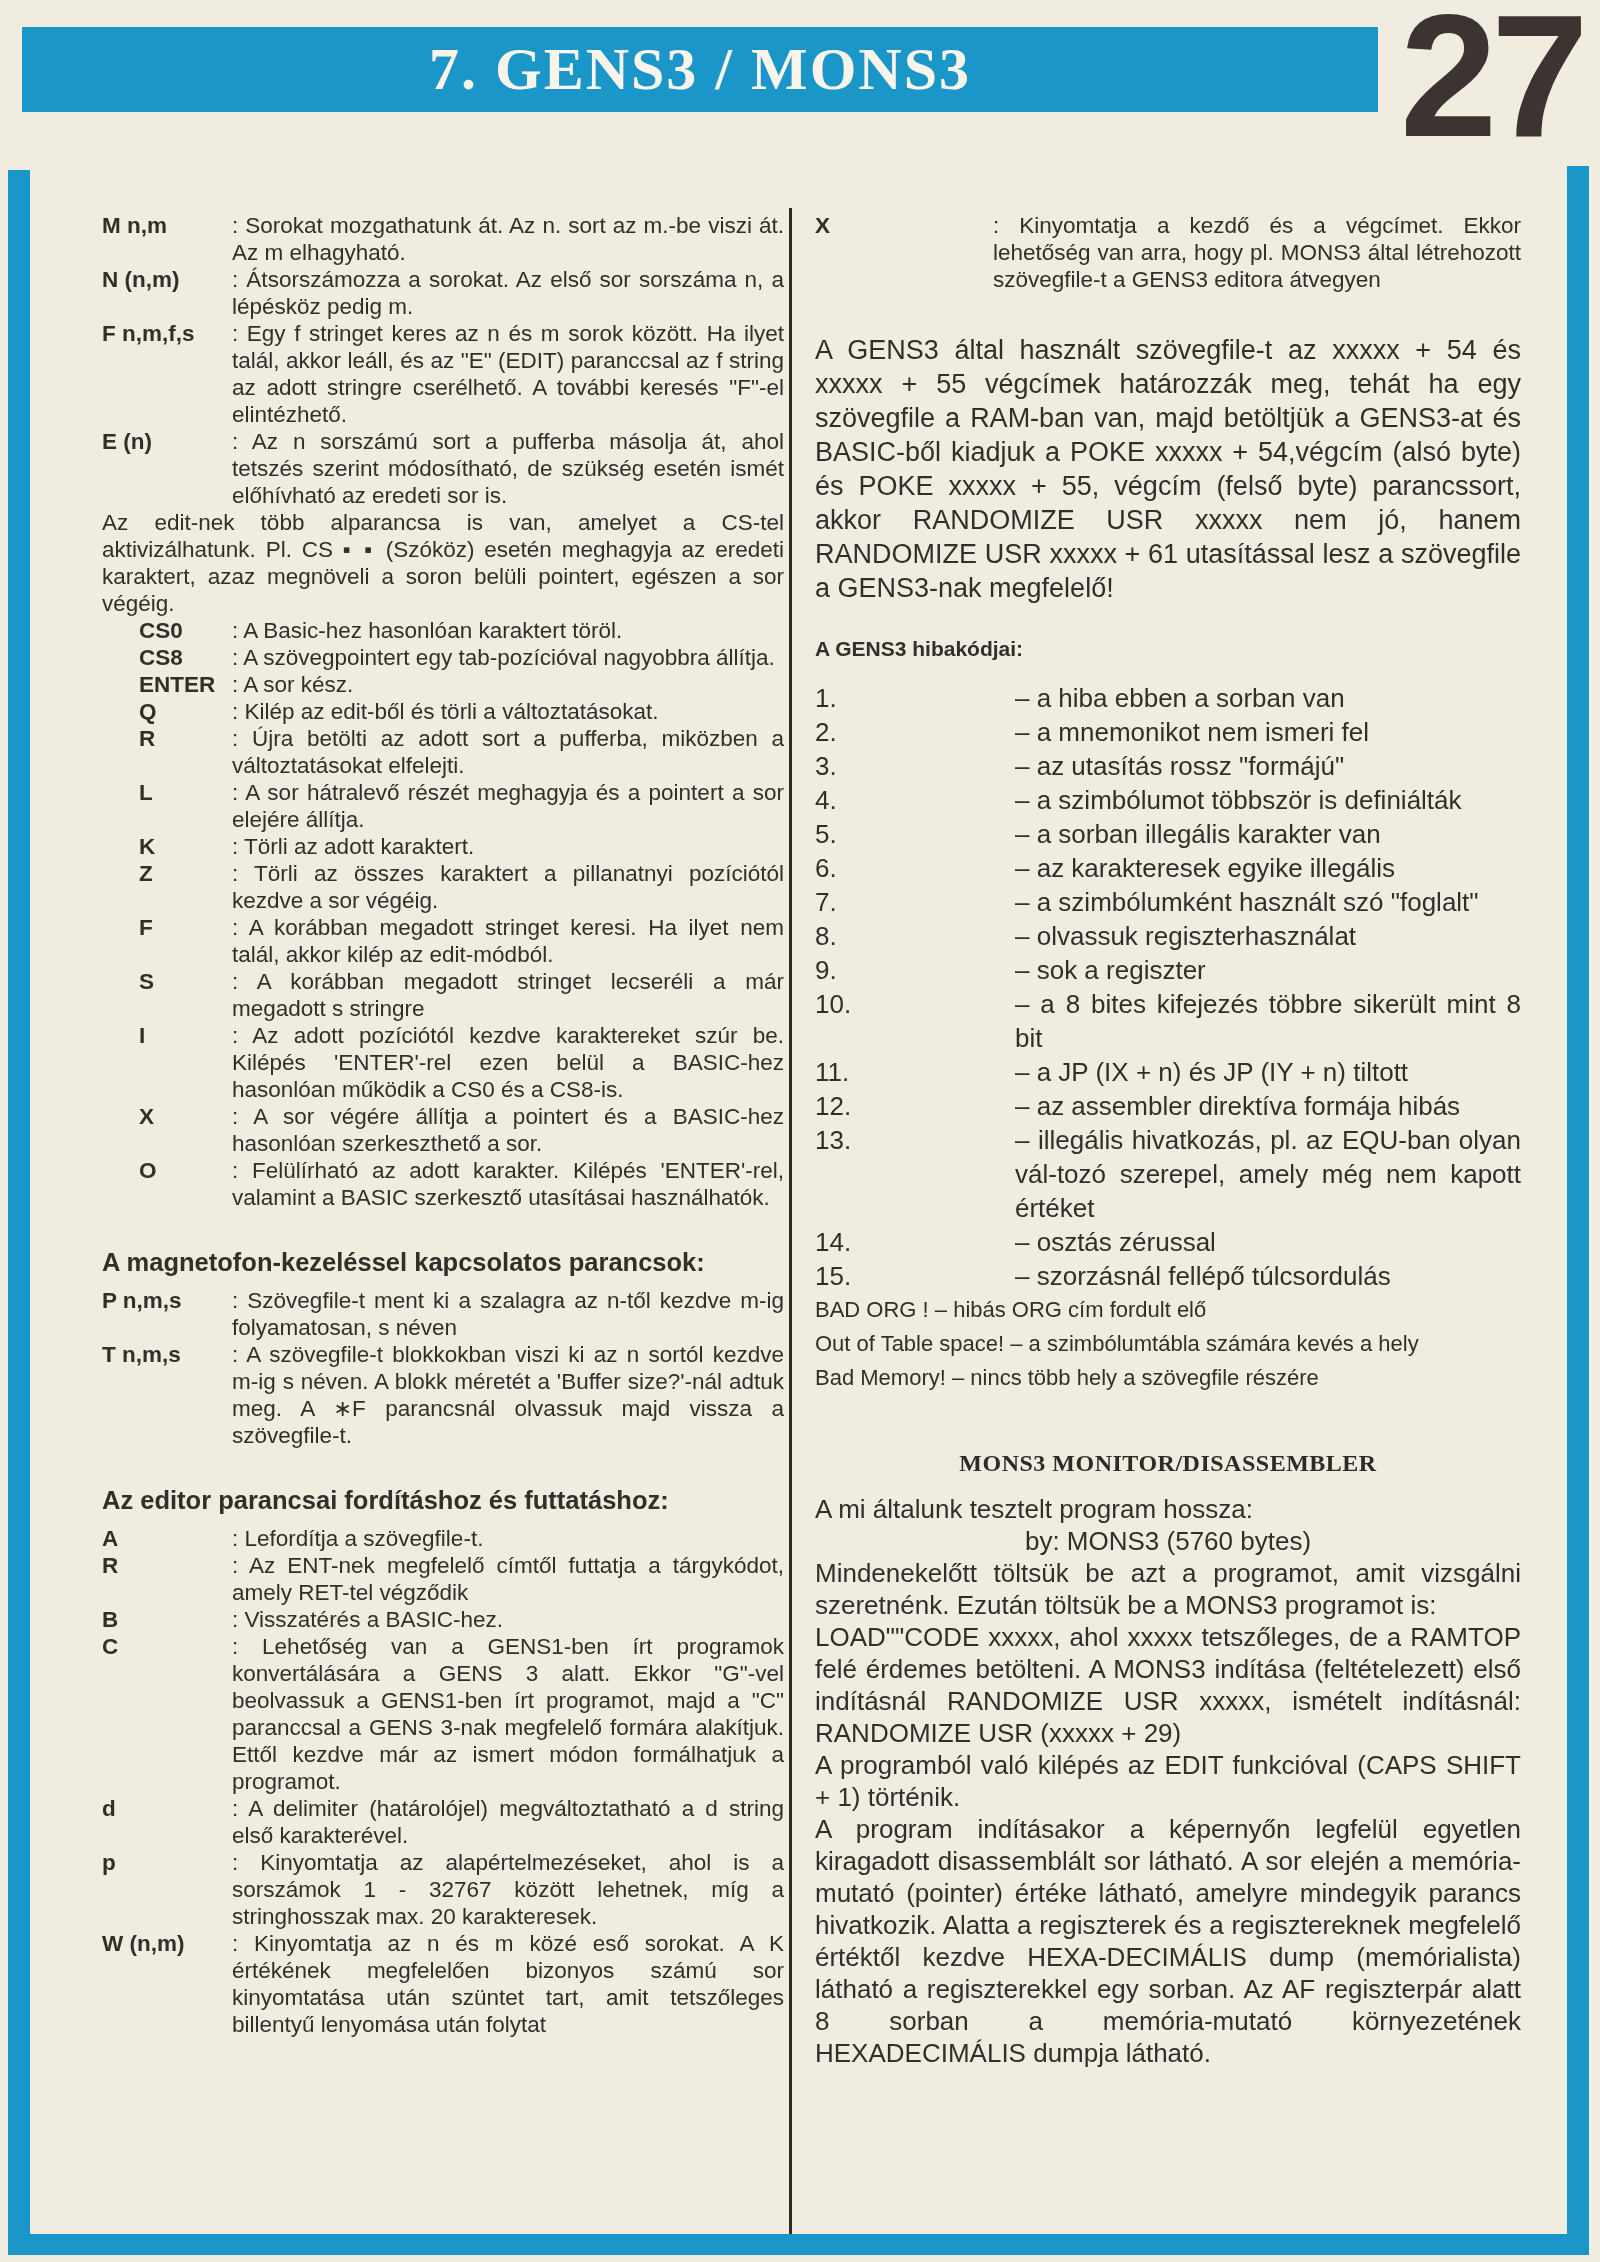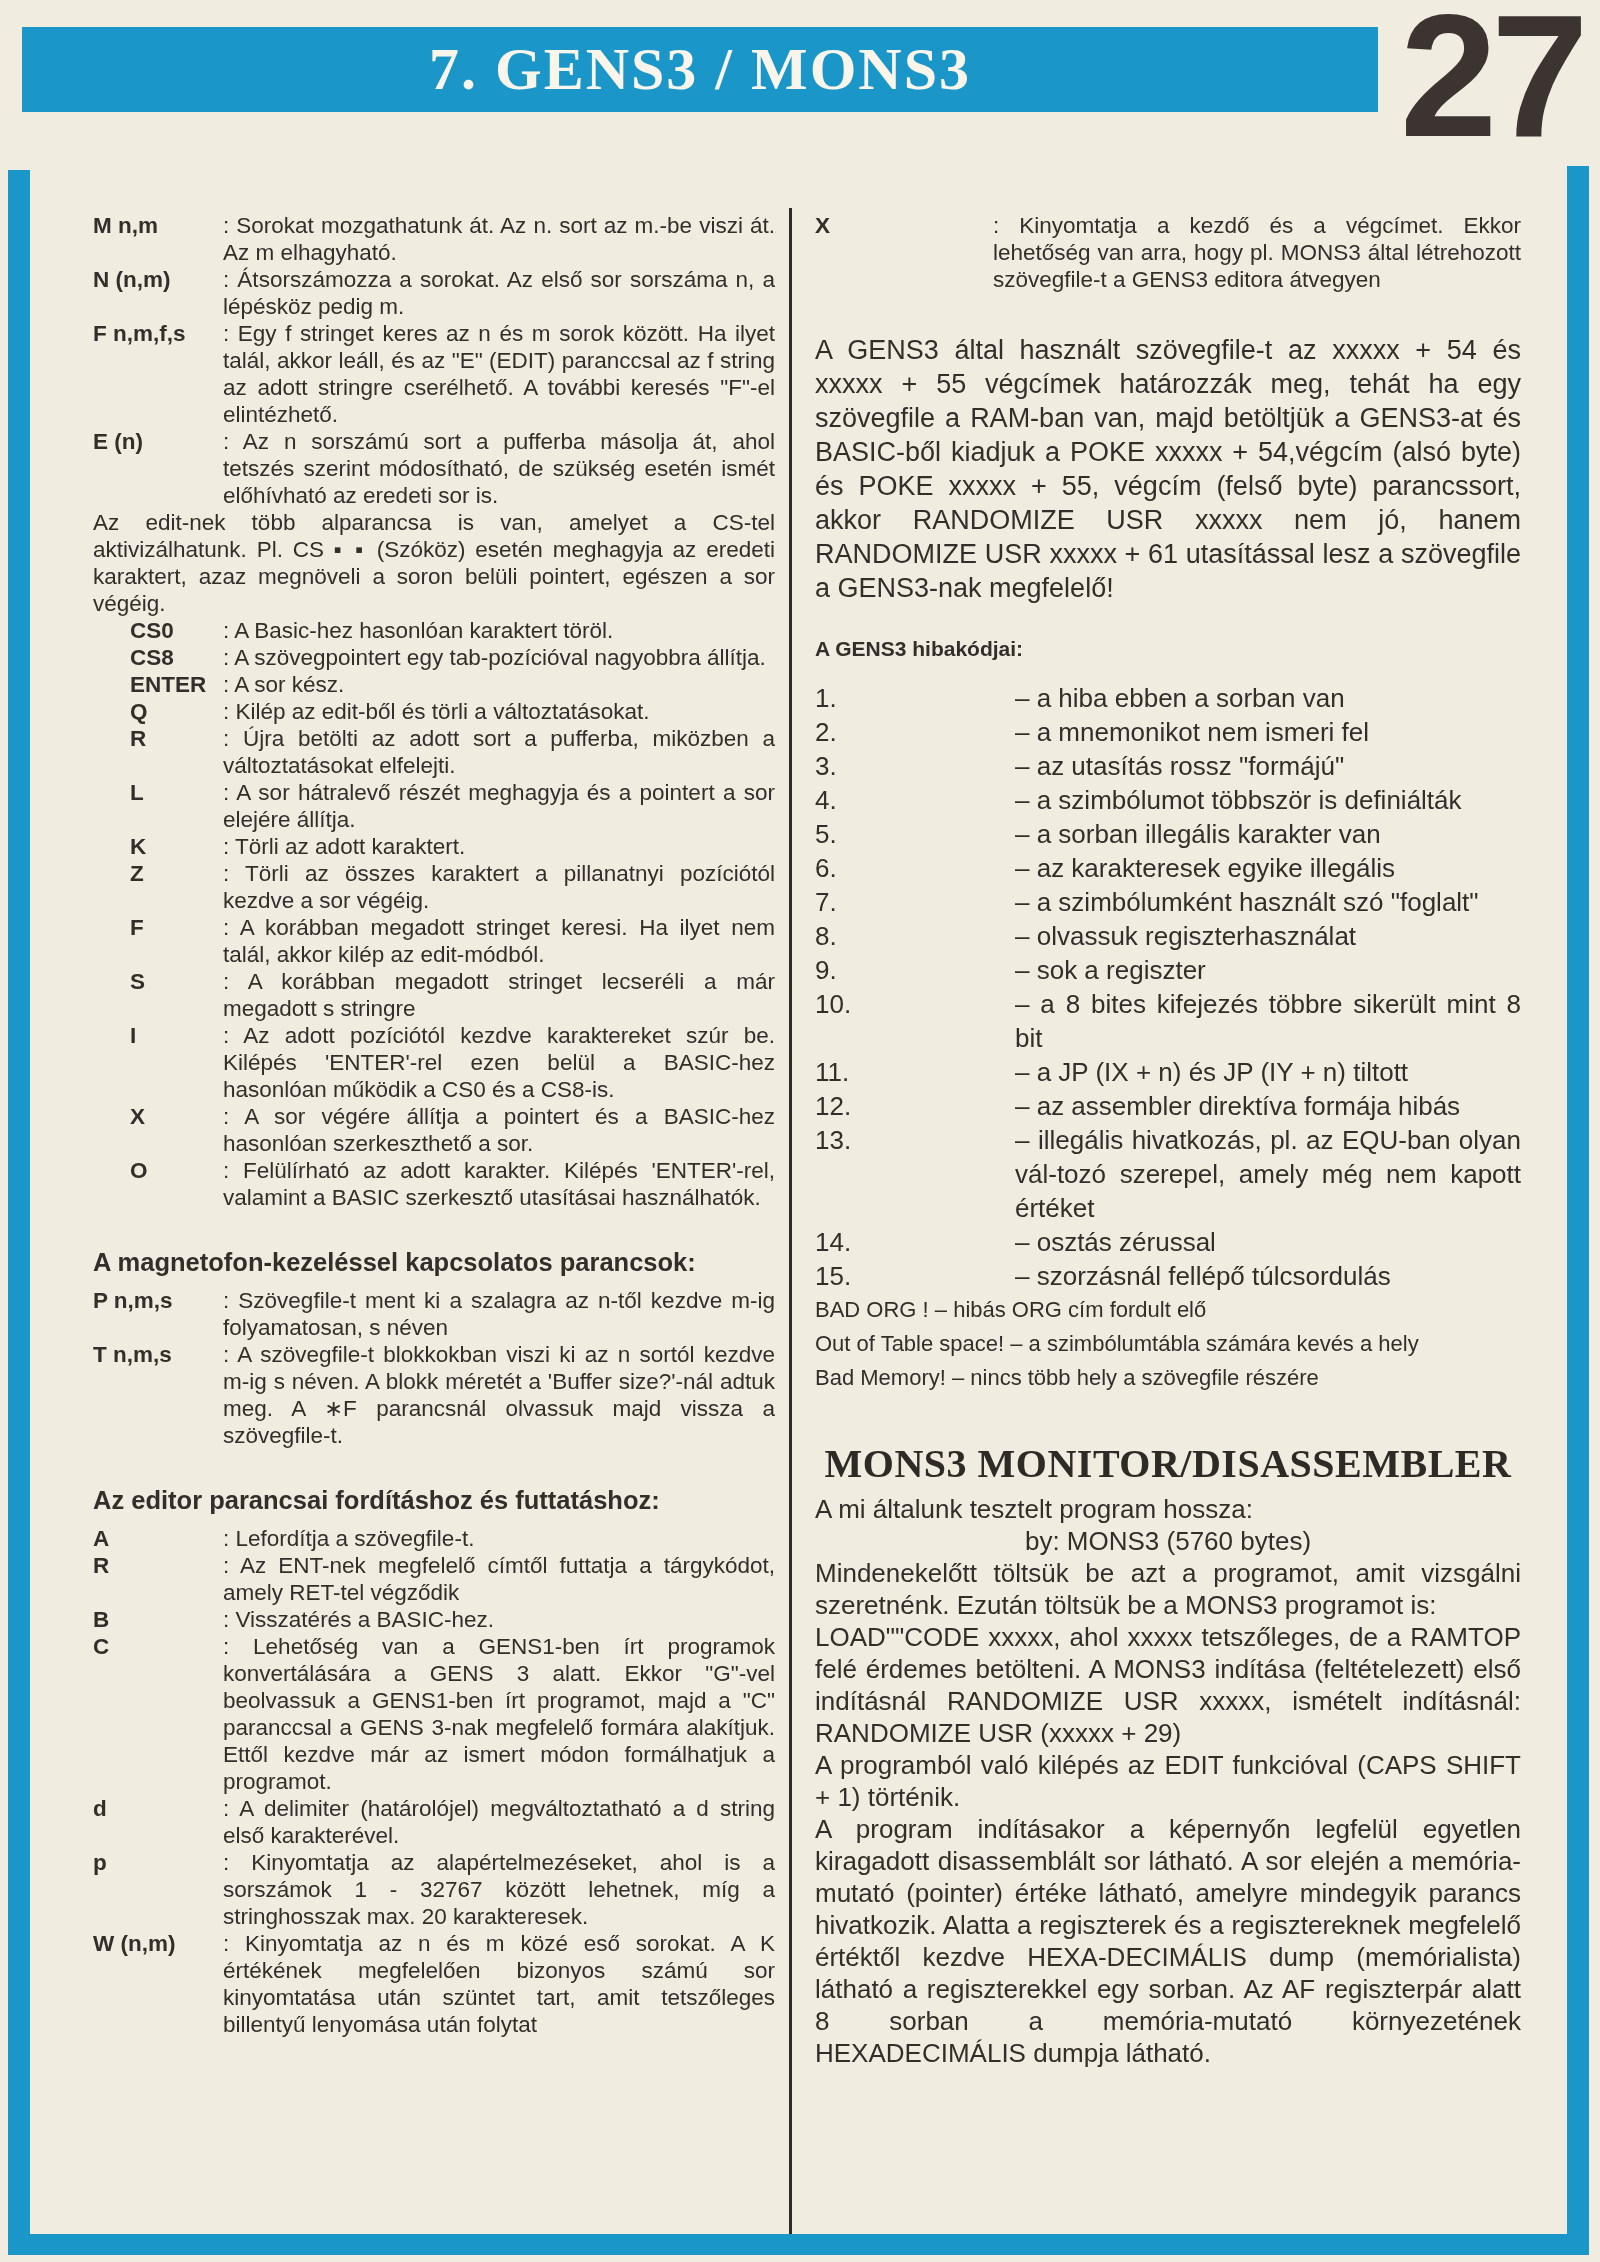--- a/index.html
+++ b/index.html
@@ -21,21 +21,21 @@
     position:absolute; left:1400px; top:-12px; width:200px;
     font-size:175px; line-height:1; font-weight:800; letter-spacing:-6px;
     color:#3b3430;
   }
   .frame-left   { position:absolute; left:8px;    top:170px;  width:22px;  height:2085px; background:#1a96c9; }
   .frame-right  { position:absolute; left:1567px; top:166px;  width:22px;  height:2089px; background:#1a96c9; }
   .frame-bottom { position:absolute; left:8px;    top:2234px; width:1581px; height:21px;  background:#1a96c9; }
   .col-divider  { position:absolute; left:789px;  top:208px;  width:3px;   height:2026px; background:#2f2b27; }
 
   
-  .col-left  { position:absolute; left:93px;  top:212px; width:682px; font-size:22.5px; line-height:27px; }
+  .col-left  { position:absolute; left:102px;  top:212px; width:682px; font-size:22.5px; line-height:27px; }
   .col-right { position:absolute; left:815px; top:212px; width:706px; font-size:22.5px; line-height:27px; }
 
   .cmd-row   { display:flex; }
   .cmd-label { flex:0 0 130px; font-weight:bold; white-space:nowrap; }
   .cmd-desc  { flex:1; text-align:justify; }
   .sub .cmd-row   { padding-left:37px; }
   .sub .cmd-label { flex:0 0 93px; }
   .note { margin:0; text-align:justify; }
 
   .section-heading {
@@ -45,21 +45,21 @@
 
   .col-right .cmd-label { flex:0 0 178px; }
   .intro { margin:40px 0 0 0; font-size:27px; line-height:34px; text-align:justify; }
   .errors-heading { font-weight:bold; font-size:21px; line-height:36px; margin:26px 0 14px 0; }
   .err-row  { display:flex; font-size:26px; line-height:34px; }
   .err-num  { flex:0 0 200px; }
   .err-desc { flex:1; text-align:justify; }
   .err-notes p { margin:0; font-size:22px; line-height:34px; }
 
   .mons3-heading {
-    font-family:"Liberation Serif", serif; font-weight:bold; font-size:40px;
+    font-family:"Liberation Serif", serif; font-weight:bold; font-size:24px;
     text-align:center; margin:55px 0 16px 0; letter-spacing:0.5px; color:#2e2a26;
   }
   .mons3 p { margin:0; font-size:26px; line-height:32px; text-align:justify; }
   .mons3 p.centerline { text-align:center; }
   .mons3 p.plainline { text-align:left; }
 </style>
 </head>
 <body>
 
 <div class="page">

